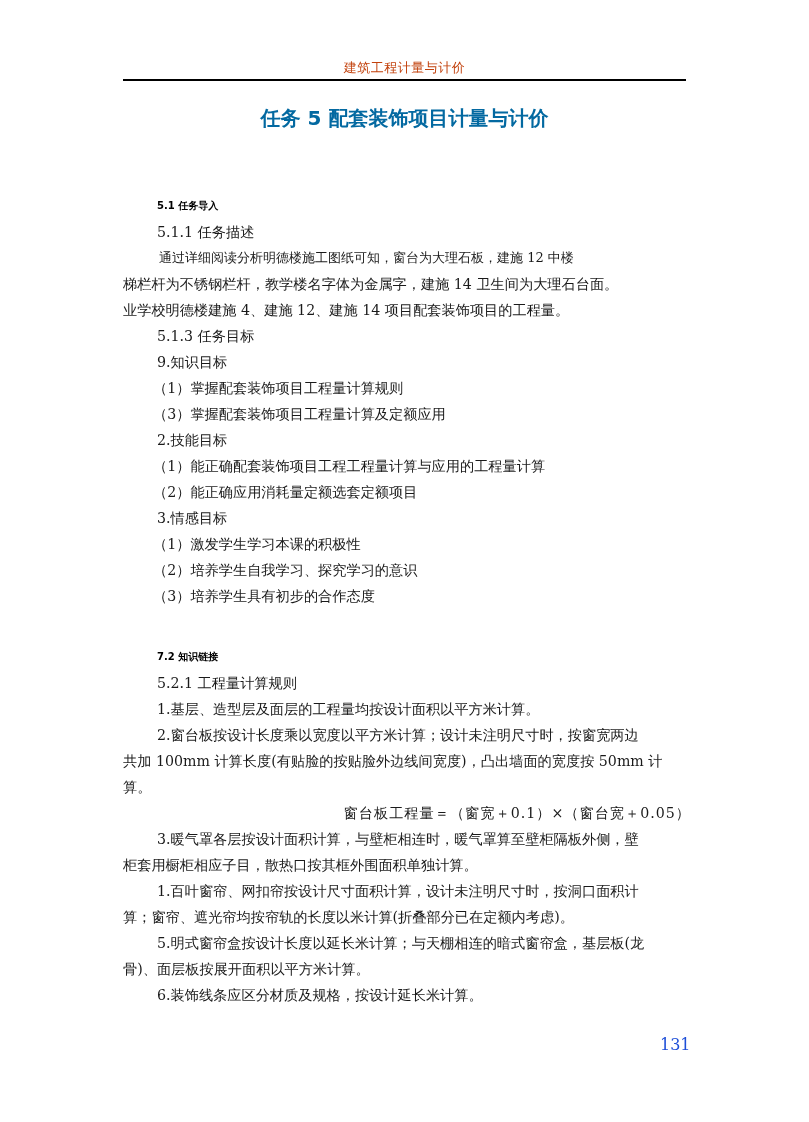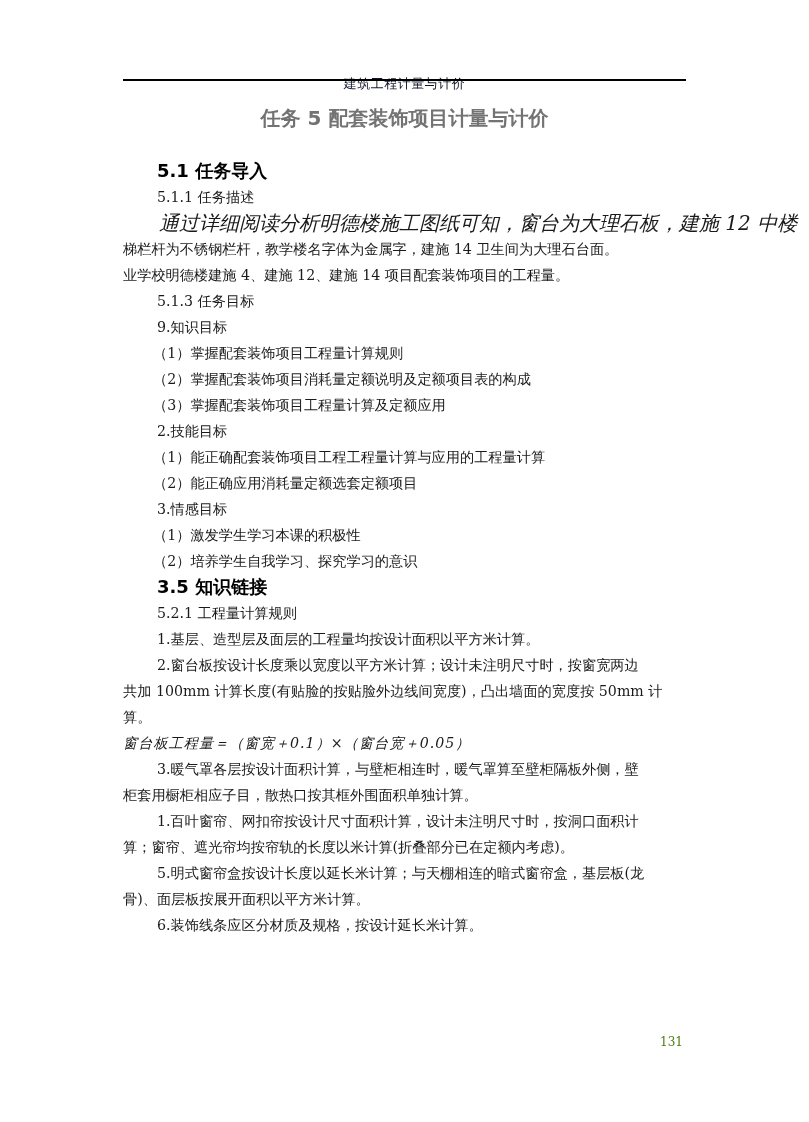--- a/index.html
+++ b/index.html
@@ -12,46 +12,46 @@
       height: 1122px;
       position: relative;
       overflow: hidden;
       font-family: "DejaVu Serif", "Liberation Serif", serif;
       color: #1a1a1a;
     }
     .running-header {
       position: absolute;
       left: 123px;
       width: 563px;
-      top: 76px;
+      top: 60px;
       text-align: center;
       font-size: 13px;
       line-height: 16px;
-      color: #0f172a;
+      color: #c2410c;
       letter-spacing: 0.5px;
     }
     .header-rule {
       position: absolute;
       left: 123px;
       width: 563px;
       top: 79px;
       height: 2px;
       background: #000;
     }
     .page-title {
       position: absolute;
       left: 123px;
       width: 563px;
       top: 104px;
       text-align: center;
       font-family: "DejaVu Sans", "Liberation Sans", sans-serif;
       font-weight: bold;
       font-size: 20px;
       line-height: 28px;
-      color: #737373;
+      color: #0369a1;
     }
     .body-text {
       position: absolute;
       left: 123px;
       width: 568px;
       top: 158px;
       font-size: 14.2px;
       line-height: 26px;
     }
     .line {
@@ -59,68 +59,68 @@
       white-space: nowrap;
       height: 26px;
     }
     .indent-s { padding-left: 34px; }
     .indent-p { padding-left: 36px; }
     .sub-item { padding-left: 30px; }
     .bold-head {
       font-family: "DejaVu Sans", "Liberation Sans", sans-serif;
       font-weight: bold;
       color: #000;
-      font-size: 18px;
+      font-size: 10px;
+      margin-top: 35px;
     }
     .formula {
-      text-align: left;
+      text-align: right;
       letter-spacing: 1px;
       padding-left: 0;
-      font-style: italic;
     }
     .page-number {
       position: absolute;
       left: 660px;
       top: 1035px;
-      font-size: 12px;
-      color: #4d7c0f;
+      font-size: 16px;
+      color: #1d4ed8;
     }
   </style>
 </head>
 <body>
 
 <div class="running-header">建筑工程计量与计价</div>
 <div class="header-rule"></div>
 
 <div class="page-title">任务 5  配套装饰项目计量与计价</div>
 
 <div class="body-text">
   <span class="line indent-s bold-head">5.1  任务导入</span>
   <span class="line indent-s">5.1.1  任务描述</span>
-  <span class="line indent-p" style="font-size:20px;font-style:italic;">通过详细阅读分析明德楼施工图纸可知，窗台为大理石板，建施 12 中楼</span>
+  <span class="line indent-p" style="font-size:13px;">通过详细阅读分析明德楼施工图纸可知，窗台为大理石板，建施 12 中楼</span>
   <span class="line">梯栏杆为不锈钢栏杆，教学楼名字体为金属字，建施 14 卫生间为大理石台面。</span>
 
   <span class="line">业学校明德楼建施 4、建施 12、建施 14 项目配套装饰项目的工程量。</span>
 
   <span class="line indent-s">5.1.3  任务目标</span>
 
   <span class="line indent-s">9.知识目标</span>
   <span class="line sub-item">（1）掌握配套装饰项目工程量计算规则</span>
-  <span class="line sub-item">（2）掌握配套装饰项目消耗量定额说明及定额项目表的构成</span>
   <span class="line sub-item">（3）掌握配套装饰项目工程量计算及定额应用</span>
 
   <span class="line indent-s">2.技能目标</span>
   <span class="line sub-item">（1）能正确配套装饰项目工程工程量计算与应用的工程量计算</span>
   <span class="line sub-item">（2）能正确应用消耗量定额选套定额项目</span>
 
   <span class="line indent-s">3.情感目标</span>
   <span class="line sub-item">（1）激发学生学习本课的积极性</span>
   <span class="line sub-item">（2）培养学生自我学习、探究学习的意识</span>
+  <span class="line sub-item">（3）培养学生具有初步的合作态度</span>
 
-  <span class="line indent-s bold-head">3.5  知识链接</span>
+  <span class="line indent-s bold-head">7.2  知识链接</span>
   <span class="line indent-s">5.2.1 工程量计算规则</span>
 
   <span class="line indent-s">1.基层、造型层及面层的工程量均按设计面积以平方米计算。</span>
   <span class="line indent-s">2.窗台板按设计长度乘以宽度以平方米计算；设计未注明尺寸时，按窗宽两边</span>
   <span class="line">共加 100mm 计算长度(有贴脸的按贴脸外边线间宽度)，凸出墙面的宽度按 50mm 计</span>
   <span class="line">算。</span>
 
   <span class="line formula">窗台板工程量＝（窗宽＋0.1）×（窗台宽＋0.05）</span>
 
   <span class="line indent-s">3.暖气罩各层按设计面积计算，与壁柜相连时，暖气罩算至壁柜隔板外侧，壁</span>

